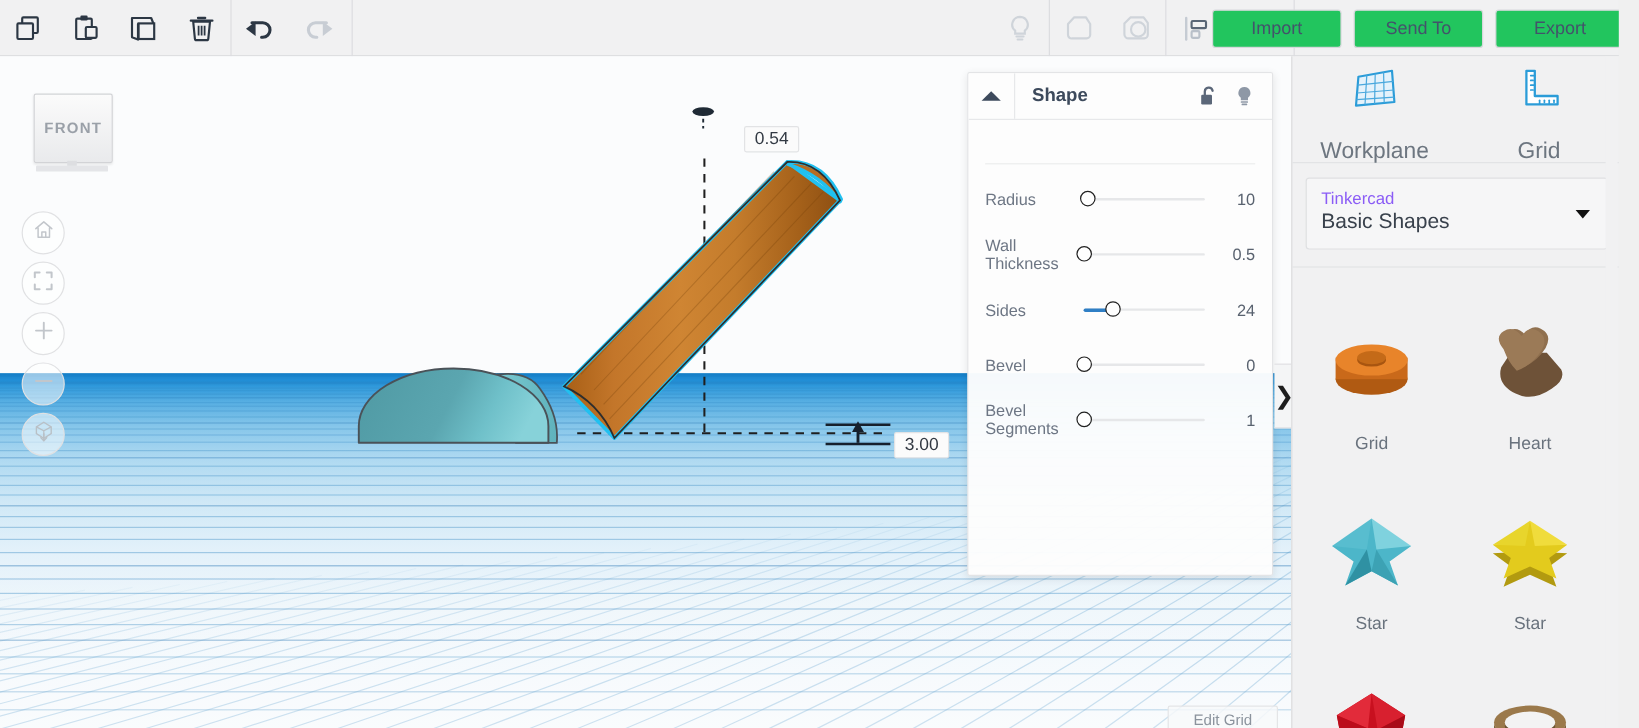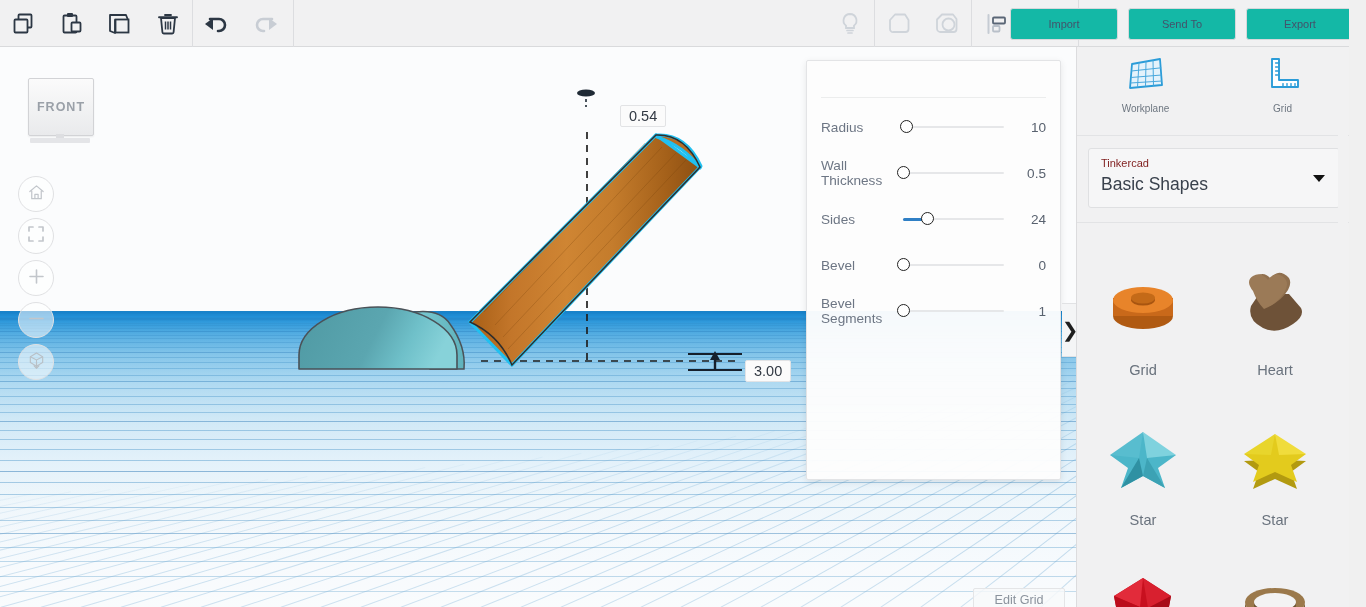--- a/index.html
+++ b/index.html
@@ -20,23 +20,23 @@
     box-sizing:border-box;
   }
   .tb-group{position:absolute;top:0;height:47px;display:flex;align-items:center;}
   .tb-btn{
     width:48px;height:47px;display:flex;align-items:center;justify-content:center;
     cursor:pointer;
   }
   .tb-sep{width:1px;height:47px;background:#dcdde0;}
   .tb-txtbtn{
     height:30px;min-width:78px;padding:0 14px;
-    background:#14b8a6;border:1px solid #d7d8db;border-radius:3px;
+    background:#22c55e;border:1px solid #d7d8db;border-radius:3px;
     display:flex;align-items:center;justify-content:center;
-    font-size:11px;color:#43536b;cursor:pointer;margin-right:10px;
+    font-size:15px;color:#43536b;cursor:pointer;margin-right:10px;
   }
   .tb-txtbtn:last-child{margin-right:12px;}
 
   
   #viewport{
     position:absolute;left:0;top:47px;width:1076px;height:560px;
     overflow:hidden;background:#fbfcfd;
   }
   
   #sky{position:absolute;left:0;top:0;width:1076px;height:266px;background:#fbfcfd;}
@@ -147,27 +147,27 @@
     font-size:12.6px;color:#8b939d;cursor:pointer;
   }
 
   
   #sidebar{
     position:absolute;left:1076px;top:47px;width:275px;height:560px;
     background:#f1f1f2;border-left:1px solid #dcdcde;box-sizing:border-box;
   }
   #sb-tools{display:flex;height:80px;padding-top:8px;}
   .sb-tool{flex:1;display:flex;flex-direction:column;align-items:center;cursor:pointer;}
-  .sb-tool .lbl{margin-top:6px;font-size:10px;color:#6d7680;}
+  .sb-tool .lbl{margin-top:18px;font-size:19px;color:#6d7680;}
   #sb-sep{height:1px;background:#e2e3e5;margin:0 0 0 0;}
   #sb-select{
     margin:12px 11px 0;height:60px;background:#f6f6f7;border:1px solid #dfe0e2;border-radius:3px;
     position:relative;box-sizing:border-box;cursor:pointer;
   }
-  #sb-select .sm{position:absolute;left:12px;top:8px;font-size:11px;color:#7f1d1d;text-align:right;}
+  #sb-select .sm{position:absolute;left:12px;top:8px;font-size:14px;color:#8b5cf6;text-align:right;}
   #sb-select .lg{position:absolute;left:12px;top:25px;font-size:17.5px;color:#39414c;}
   #sb-select .caret{position:absolute;right:14px;top:26px;
     width:0;height:0;border-left:6px solid transparent;border-right:6px solid transparent;border-top:7px solid #111;}
   #sb-sep2{height:1px;background:#e2e3e5;margin:14px 0 0 0;}
   #sb-grid{
     position:absolute;left:0;top:205px;width:264px;height:402px;
     display:grid;grid-template-columns:1fr 1fr;
     grid-auto-rows:150px;overflow:hidden;
   }
   .shape-cell{display:flex;flex-direction:column;align-items:center;justify-content:flex-start;
@@ -473,20 +473,38 @@
             <path d="M10 12 v6 M7.5 15.5 L10 18.3 L12.5 15.5" fill="none" stroke="#b9c0c6" stroke-width="1.3" stroke-linecap="round" stroke-linejoin="round"></path>
           </svg>
       </span>
     </div>
 
     <div id="editgrid">Edit Grid</div>
 
   </div>
 
   <div id="shapepanel">
+    <div class="sp-head">
+      <div class="sp-collapse">
+        <span style="width:0;height:0;border-left:8px solid transparent;border-right:8px solid transparent;border-bottom:8px solid #3d4a5c;display:inline-block;"></span>
+      </div>
+      <div class="sp-title">Shape</div>
+      <div class="sp-ico">
+        <svg width="17" height="19" viewBox="0 0 17 19">
+            <path d="M5 8 V5.2 A3.3 3.3 0 0 1 11.5 4.6" fill="none" stroke="#5b6779" stroke-width="1.9" stroke-linecap="round"></path>
+            <rect x="2" y="8" width="9" height="8" rx="1" fill="#5b6779"></rect>
+          </svg>
+      </div>
+      <div class="sp-ico" style="margin-right:8px;">
+        <svg width="18" height="20" viewBox="0 0 18 20">
+            <path d="M9 2.5 a5 5 0 0 0 -3 9 v2 h6 v-2 a5 5 0 0 0 -3 -9 Z" fill="#8e98a6"></path>
+            <path d="M6.6 15 h4.8 M7.3 17 h3.4" stroke="#8e98a6" stroke-width="1.4" stroke-linecap="round"></path>
+          </svg>
+      </div>
+    </div>
 
     <div class="sp-body">
       <div class="sp-modes">
       </div>
       <div class="sp-divider"></div>
       <div class="sp-rows" id="sp-rows">
           <div class="sp-row">
             <div class="lbl">Radius</div>
             <div class="track">
               <div class="rail"></div>

